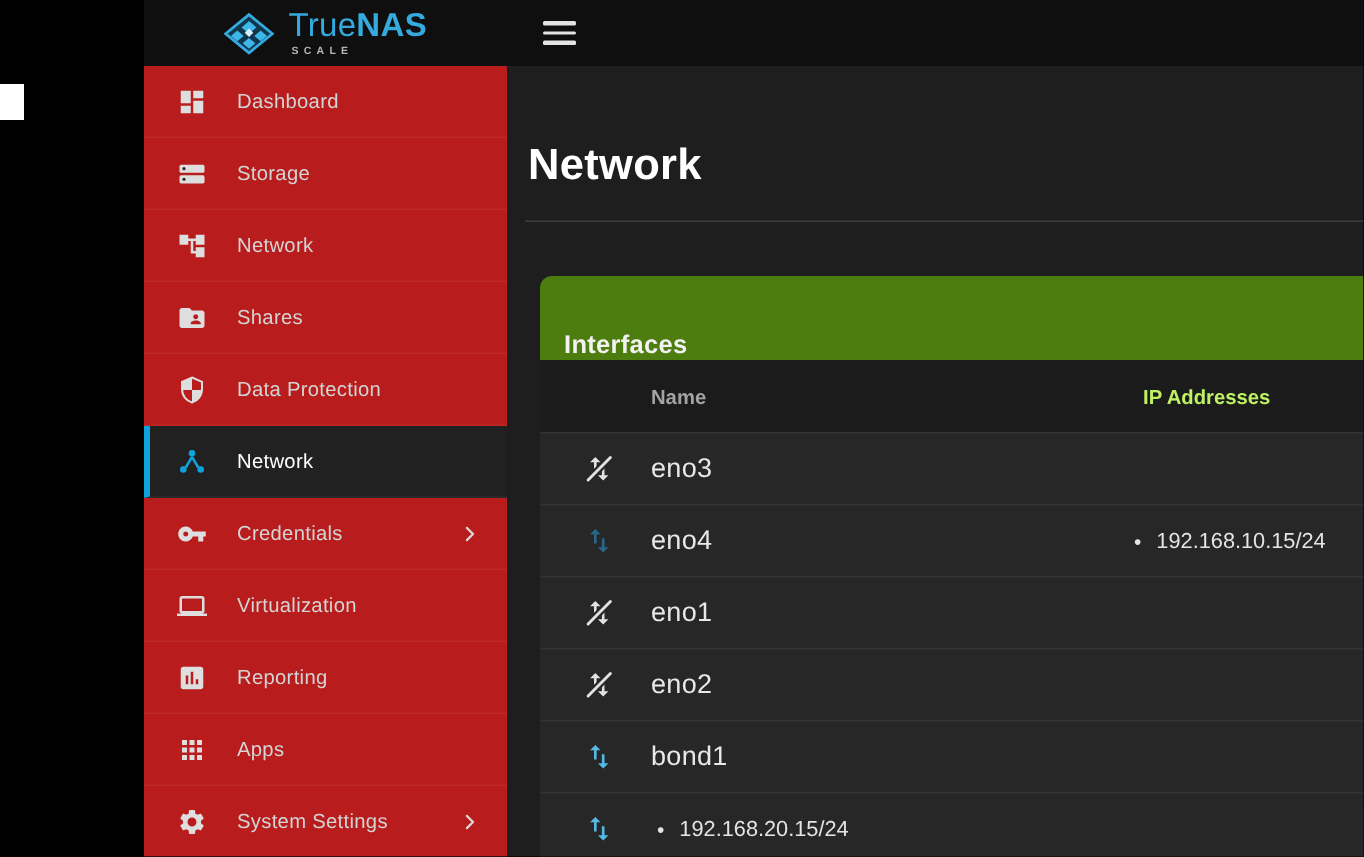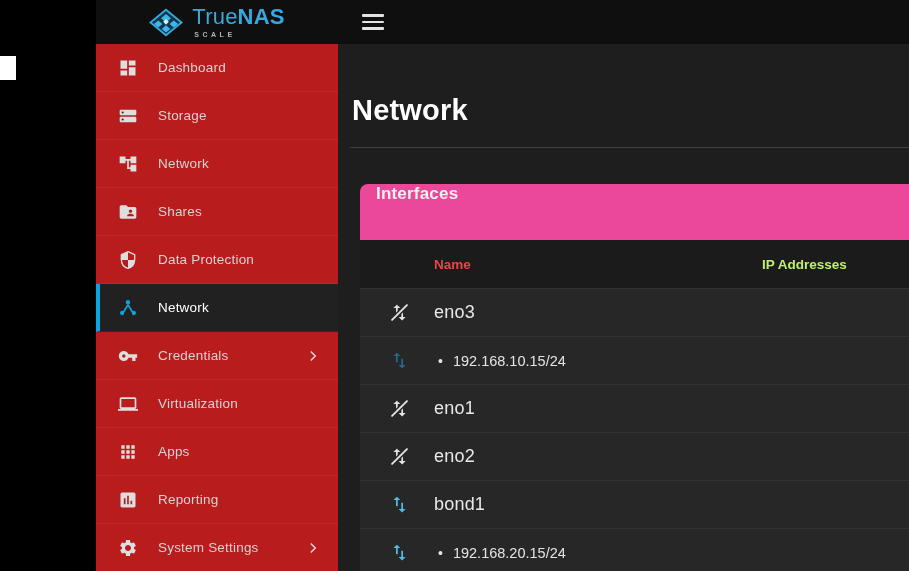--- a/index.html
+++ b/index.html
@@ -43,27 +43,27 @@
   .nav-chevron { margin-left:auto; margin-right:18px; width:14px; height:14px; }
   .nav-chevron svg { width:14px; height:14px; stroke:#d8d8d8; stroke-width:2.6; fill:none;
                      stroke-linecap:round; stroke-linejoin:round; }
 
   
   .main { flex:1; background:#1e1e1e; min-width:0; position:relative; overflow:hidden; }
   .page-title { margin:50px 0 0 14px; font-size:29px; font-weight:700; color:#ffffff; letter-spacing:.2px; }
   .title-divider { margin:20px 0 0 12px; height:1px; background:#3e3e3e; }
 
   .card { margin:36px 0 0 22px; border-radius:8px 0 0 0; background:#272727; }
-  .card-header { height:56px; background:#ec4899; border-radius:8px 0 0 0;
-                 display:flex; align-items:flex-start; padding-left:16px; }
+  .card-header { height:56px; background:#4d7c0f; border-radius:8px 0 0 0;
+                 display:flex; align-items:flex-end; padding-left:16px; }
   .card-title { font-size:17px; font-weight:700; color:#f2f2f2; letter-spacing:.2px; }
 
   .tbl-header { height:48px; background:#1b1b1b; display:grid;
                 grid-template-columns:74px 1fr 157px; align-items:center; }
-  .tbl-header .col-name { font-size:13.5px; font-weight:700; color:#ef4444; grid-column:2; }
+  .tbl-header .col-name { font-size:13.5px; font-weight:700; color:#a3a3a3; grid-column:2; }
   .tbl-header .col-ip   { font-size:13.5px; font-weight:700; color:#bef264; padding-left:10px; }
 
   .tbl-row { height:48px; background:#272727; display:grid;
              grid-template-columns:74px 1fr 157px; align-items:center;
              border-top:1px solid rgba(255,255,255,.06); cursor:pointer; }
   .tbl-row:first-of-type { border-top:none; }
   .cell-state { display:flex; align-items:center; justify-content:center; padding-left:5px; }
   .cell-state svg { width:21px; height:21px; }
   .state-up svg .arrows { fill:#55b9e5; }
   .state-up.dim svg .arrows { fill:#26678c; }
@@ -201,33 +201,33 @@
             <svg viewBox="0 0 24 24">
                 <path d="M20 18c1.1 0 2-.9 2-2V6c0-1.1-.9-2-2-2H4c-1.1 0-2 .9-2 2v10c0 1.1.9 2 2 2H0v2h24v-2h-4zM4 6h16v10H4V6z"></path>
               </svg>
           </span>
           <span class="nav-label">Virtualization</span>
         </div>
 
         <div class="nav-item">
           <span class="nav-icon">
             <svg viewBox="0 0 24 24">
+                <path d="M19 3H5c-1.1 0-2 .9-2 2v14c0 1.1.9 2 2 2h14c1.1 0 2-.9 2-2V5c0-1.1-.9-2-2-2zM9 17H7v-7h2v7zm4 0h-2V7h2v10zm4 0h-2v-4h2v4z"></path>
+              </svg>
+          </span>
+          <span class="nav-label">Reporting</span>
+        </div>
+
+        <div class="nav-item">
+          <span class="nav-icon">
+            <svg viewBox="0 0 24 24">
                 <path d="M4 8h4V4H4v4zm6 12h4v-4h-4v4zm-6 0h4v-4H4v4zm0-6h4v-4H4v4zm6 0h4v-4h-4v4zm6-10v4h4V4h-4zm-6 4h4V4h-4v4zm6 6h4v-4h-4v4zm0 6h4v-4h-4v4z"></path>
               </svg>
           </span>
           <span class="nav-label">Apps</span>
-        </div>
-
-        <div class="nav-item">
-          <span class="nav-icon">
-            <svg viewBox="0 0 24 24">
-                <path d="M19 3H5c-1.1 0-2 .9-2 2v14c0 1.1.9 2 2 2h14c1.1 0 2-.9 2-2V5c0-1.1-.9-2-2-2zM9 17H7v-7h2v7zm4 0h-2V7h2v10zm4 0h-2v-4h2v4z"></path>
-              </svg>
-          </span>
-          <span class="nav-label">Reporting</span>
         </div>
 
         <div class="nav-item">
           <span class="nav-icon">
             <svg viewBox="0 0 24 24">
                 <path d="M19.14 12.94c.04-.3.06-.61.06-.94 0-.32-.02-.64-.07-.94l2.03-1.58c.18-.14.23-.41.12-.61l-1.92-3.32c-.12-.22-.37-.29-.59-.22l-2.39.96c-.5-.38-1.03-.7-1.62-.94l-.36-2.54c-.04-.24-.24-.41-.48-.41h-3.84c-.24 0-.43.17-.47.41l-.36 2.54c-.59.24-1.13.57-1.62.94l-2.39-.96c-.22-.08-.47 0-.59.22L2.74 8.87c-.12.21-.08.47.12.61l2.03 1.58c-.05.3-.09.63-.09.94s.02.64.07.94l-2.03 1.58c-.18.14-.23.41-.12.61l1.92 3.32c.12.22.37.29.59.22l2.39-.96c.5.38 1.03.7 1.62.94l.36 2.54c.05.24.24.41.48.41h3.84c.24 0 .44-.17.47-.41l.36-2.54c.59-.24 1.13-.56 1.62-.94l2.39.96c.22.08.47 0 .59-.22l1.92-3.32c.12-.22.07-.47-.12-.61l-2.01-1.58zM12 15.6c-1.98 0-3.6-1.62-3.6-3.6s1.62-3.6 3.6-3.6 3.6 1.62 3.6 3.6-1.62 3.6-3.6 3.6z"></path>
               </svg>
           </span>
           <span class="nav-label">System Settings</span>
           <span class="nav-chevron">
@@ -271,20 +271,21 @@
           </div>
 
           <div class="tbl-row">
             <span class="cell-state state-up dim">
               <svg viewBox="0 0 24 24">
                   <g class="arrows">
                     <path d="M16 17.01V10h-2v7.01h-3L15 21l4-3.99h-3zM9 3 5 6.99h3V14h2V6.99h3L9 3z"></path>
                   </g>
                 </svg>
             </span>
+            <span class="cell-name">eno4</span>
             <span class="cell-ip">
               <span class="bullet">•</span>
               <span>192.168.10.15/24</span>
             </span>
           </div>
 
           <div class="tbl-row">
             <span class="cell-state state-down">
               <svg viewBox="0 0 24 24">
                 <g class="arrows">

